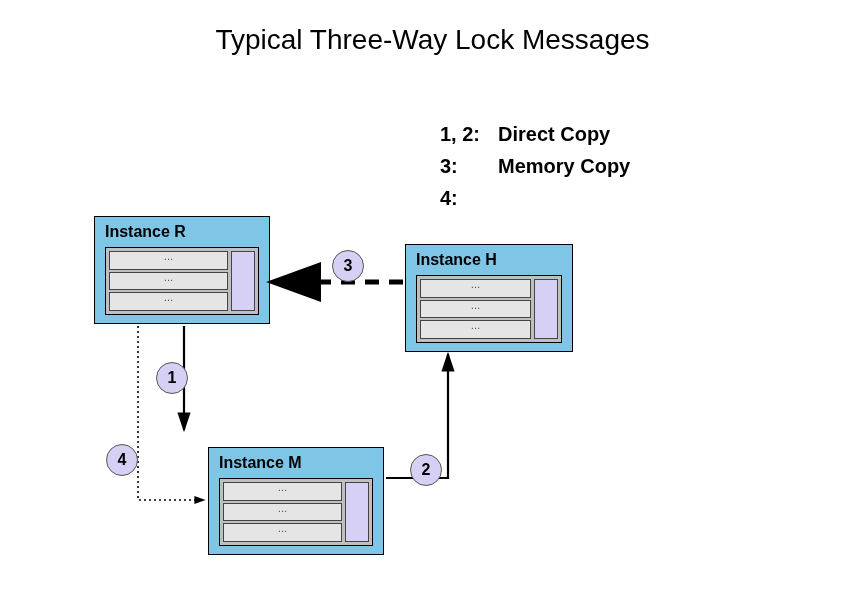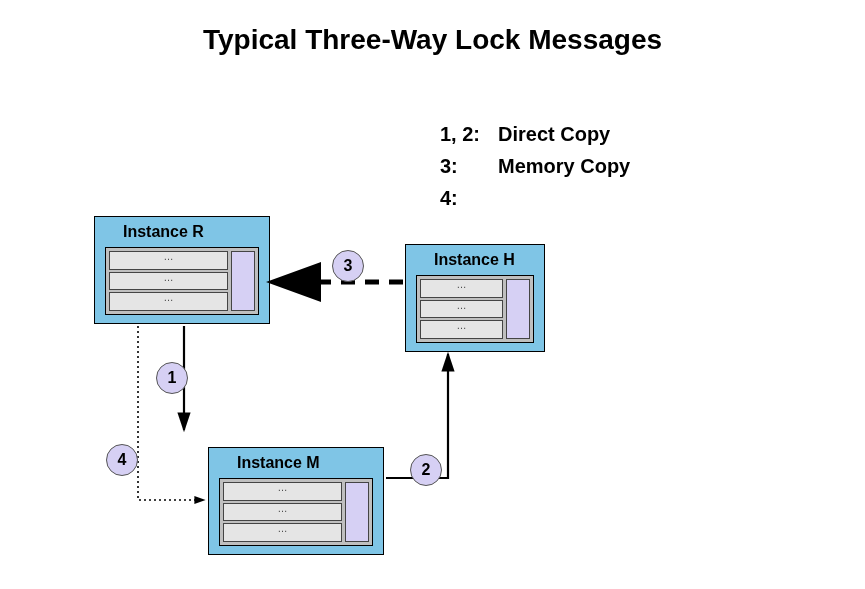--- a/index.html
+++ b/index.html
@@ -7,42 +7,42 @@
     width:865px;height:589px;
     background:#fff;
     font-family:Arial,Helvetica,sans-serif;
     position:relative;
   }
   .title{
     position:absolute;
     top:24px;left:0;width:100%;
     text-align:center;
     font-size:28px;
-    font-weight:bold;
+    font-weight:normal;
     color:#000;
   }
   .legend{
     position:absolute;
     left:440px;top:118px;
     font-size:20px;
     font-weight:bold;
     color:#000;
   }
   .legend-row{display:flex;line-height:1.6;}
   .legend-key{width:58px;}
   .legend-val{}
   .node{
     position:absolute;
     background:#7FC5E6;
     border:1.8px solid #000;
     box-sizing:border-box;
   }
   .node-label{
     position:absolute;
-    top:6px;left:28px;
+    top:6px;left:10px;
     font-weight:bold;
     font-size:16px;
     color:#000;
   }
   .table-icon{
     position:absolute;
     right:10px;left:10px;top:30px;bottom:8px;
     background:#BFBFBF;
     border:1.2px solid #000;
     display:flex;
@@ -94,21 +94,21 @@
   <div class="table-icon">
     <div class="rows-col">
       <div class="row-bar">…</div>
       <div class="row-bar">…</div>
       <div class="row-bar">…</div>
     </div>
     <div class="side-col"></div>
   </div>
 </div>
 
-<div class="node" style="left:405px;top:244px;width:140px;height:108px;">
+<div class="node" style="left:405px;top:244px;width:168px;height:108px;">
   <div class="node-label">Instance H</div>
   <div class="table-icon">
     <div class="rows-col">
       <div class="row-bar">…</div>
       <div class="row-bar">…</div>
       <div class="row-bar">…</div>
     </div>
     <div class="side-col"></div>
   </div>
 </div>

